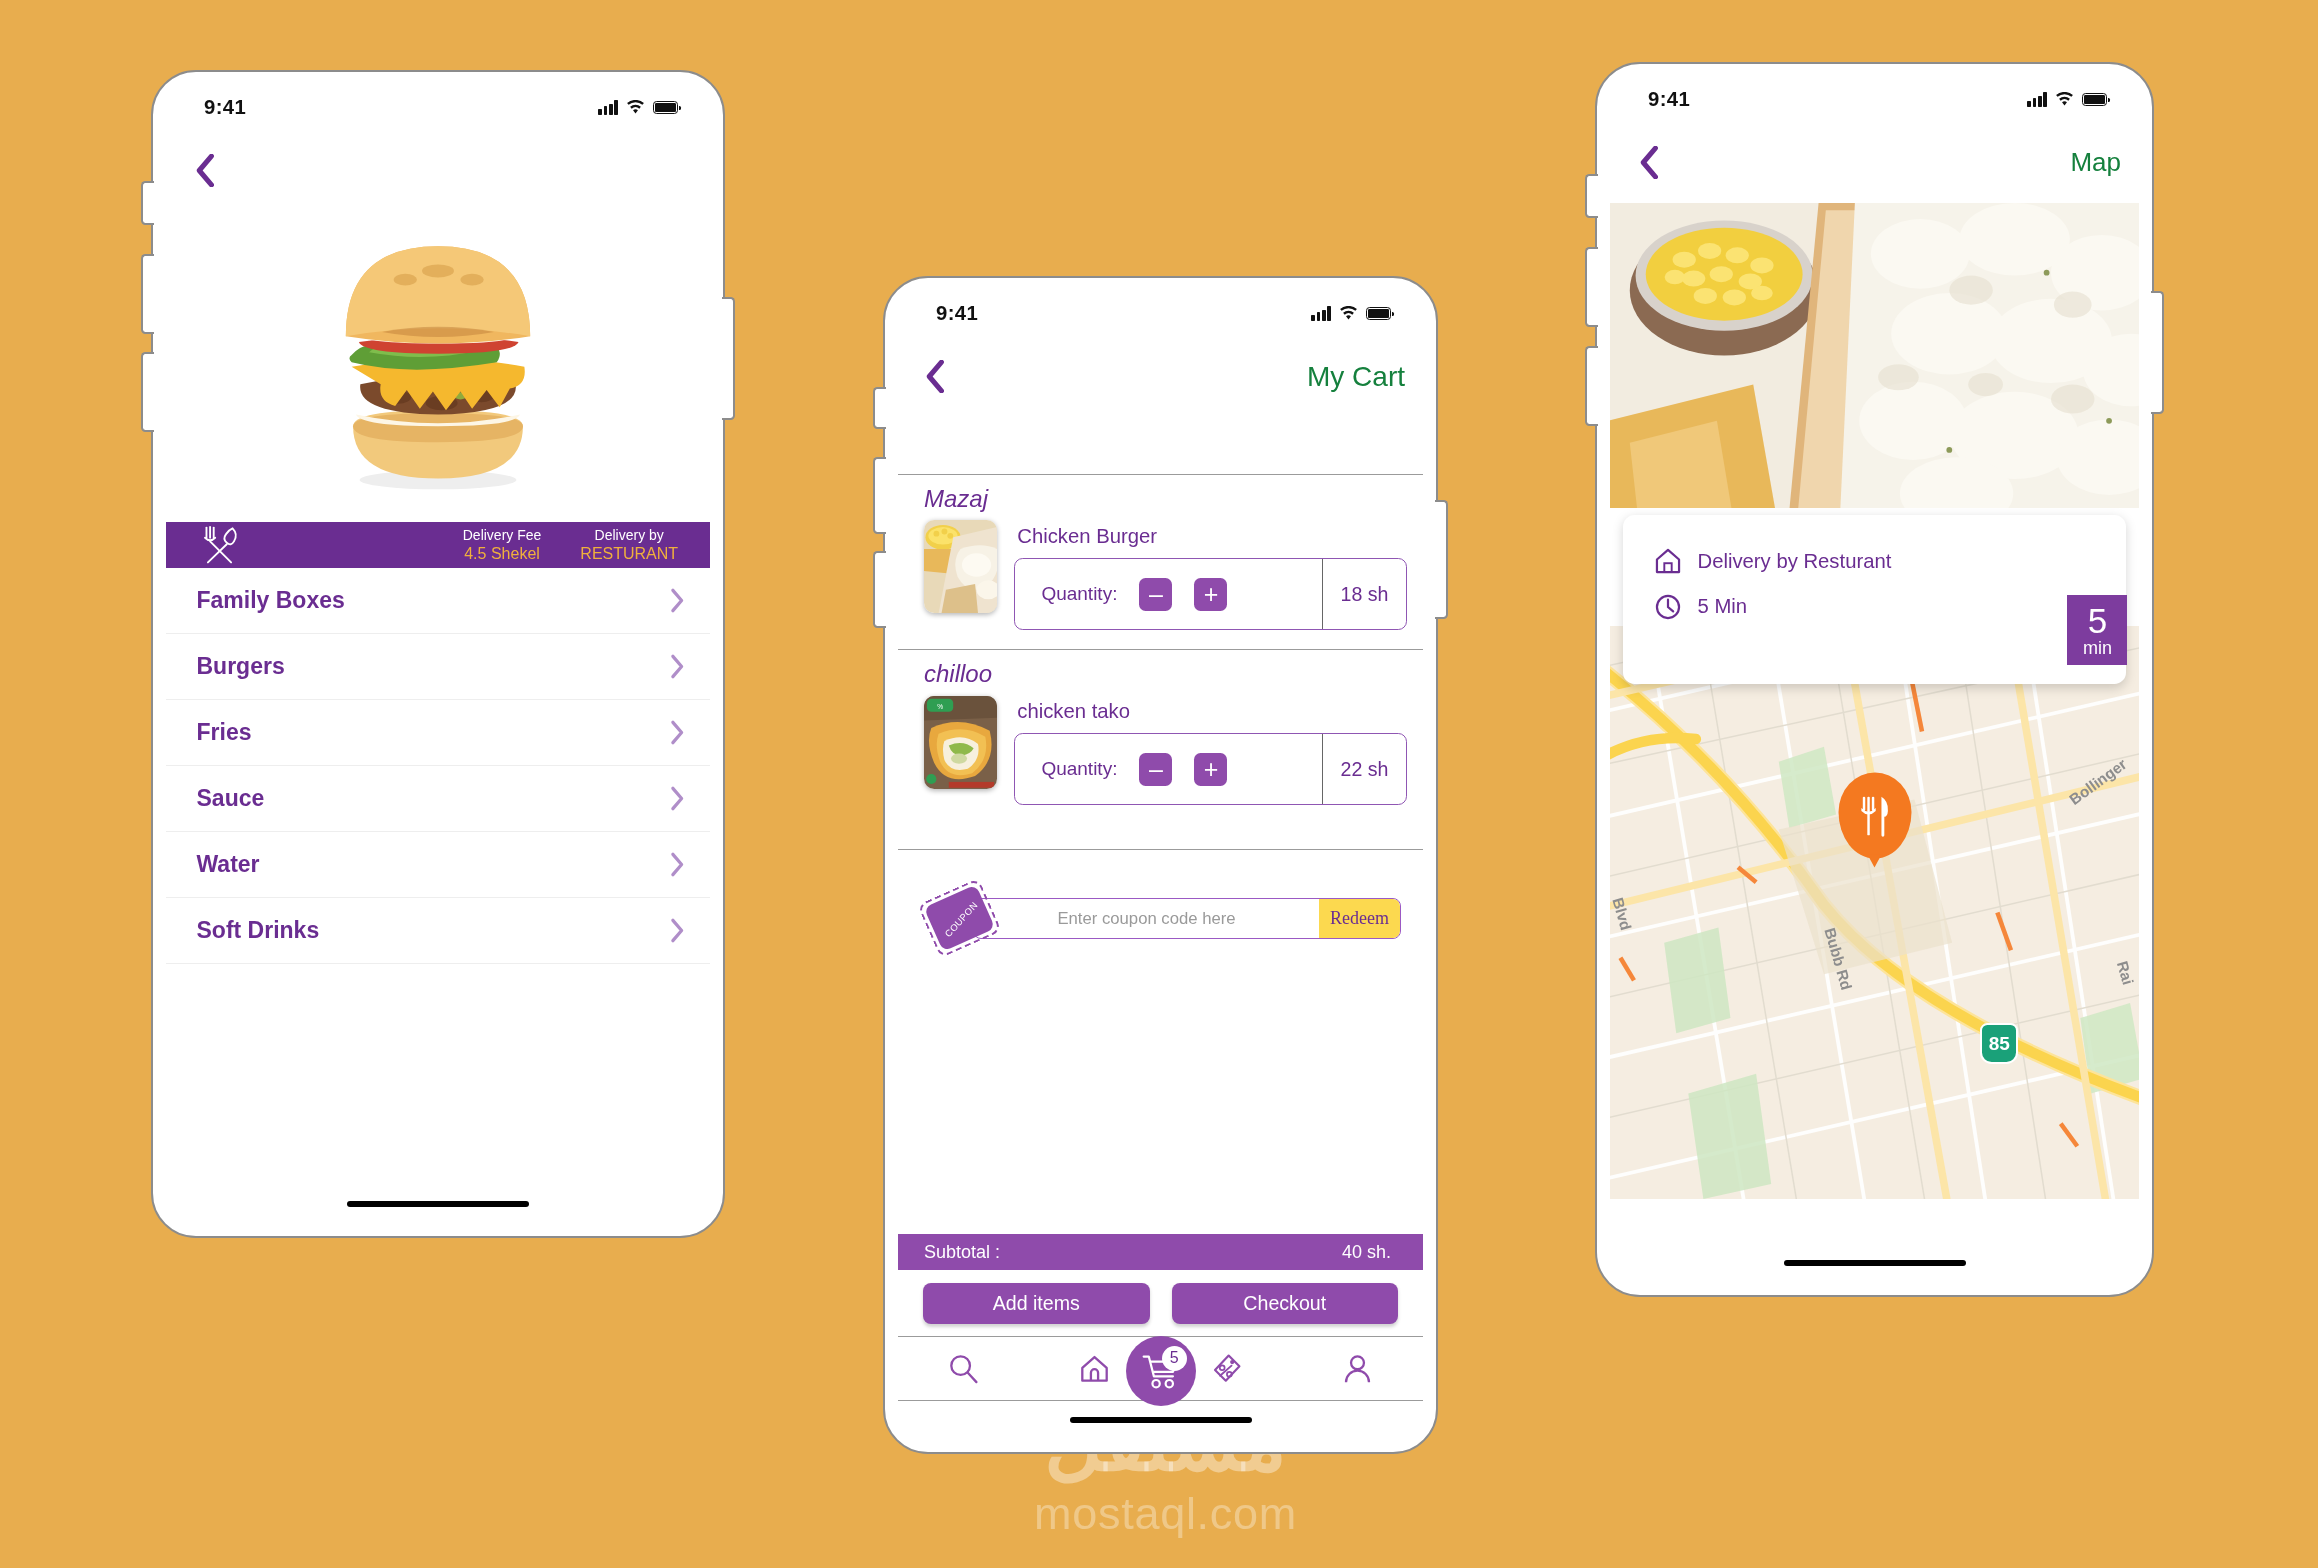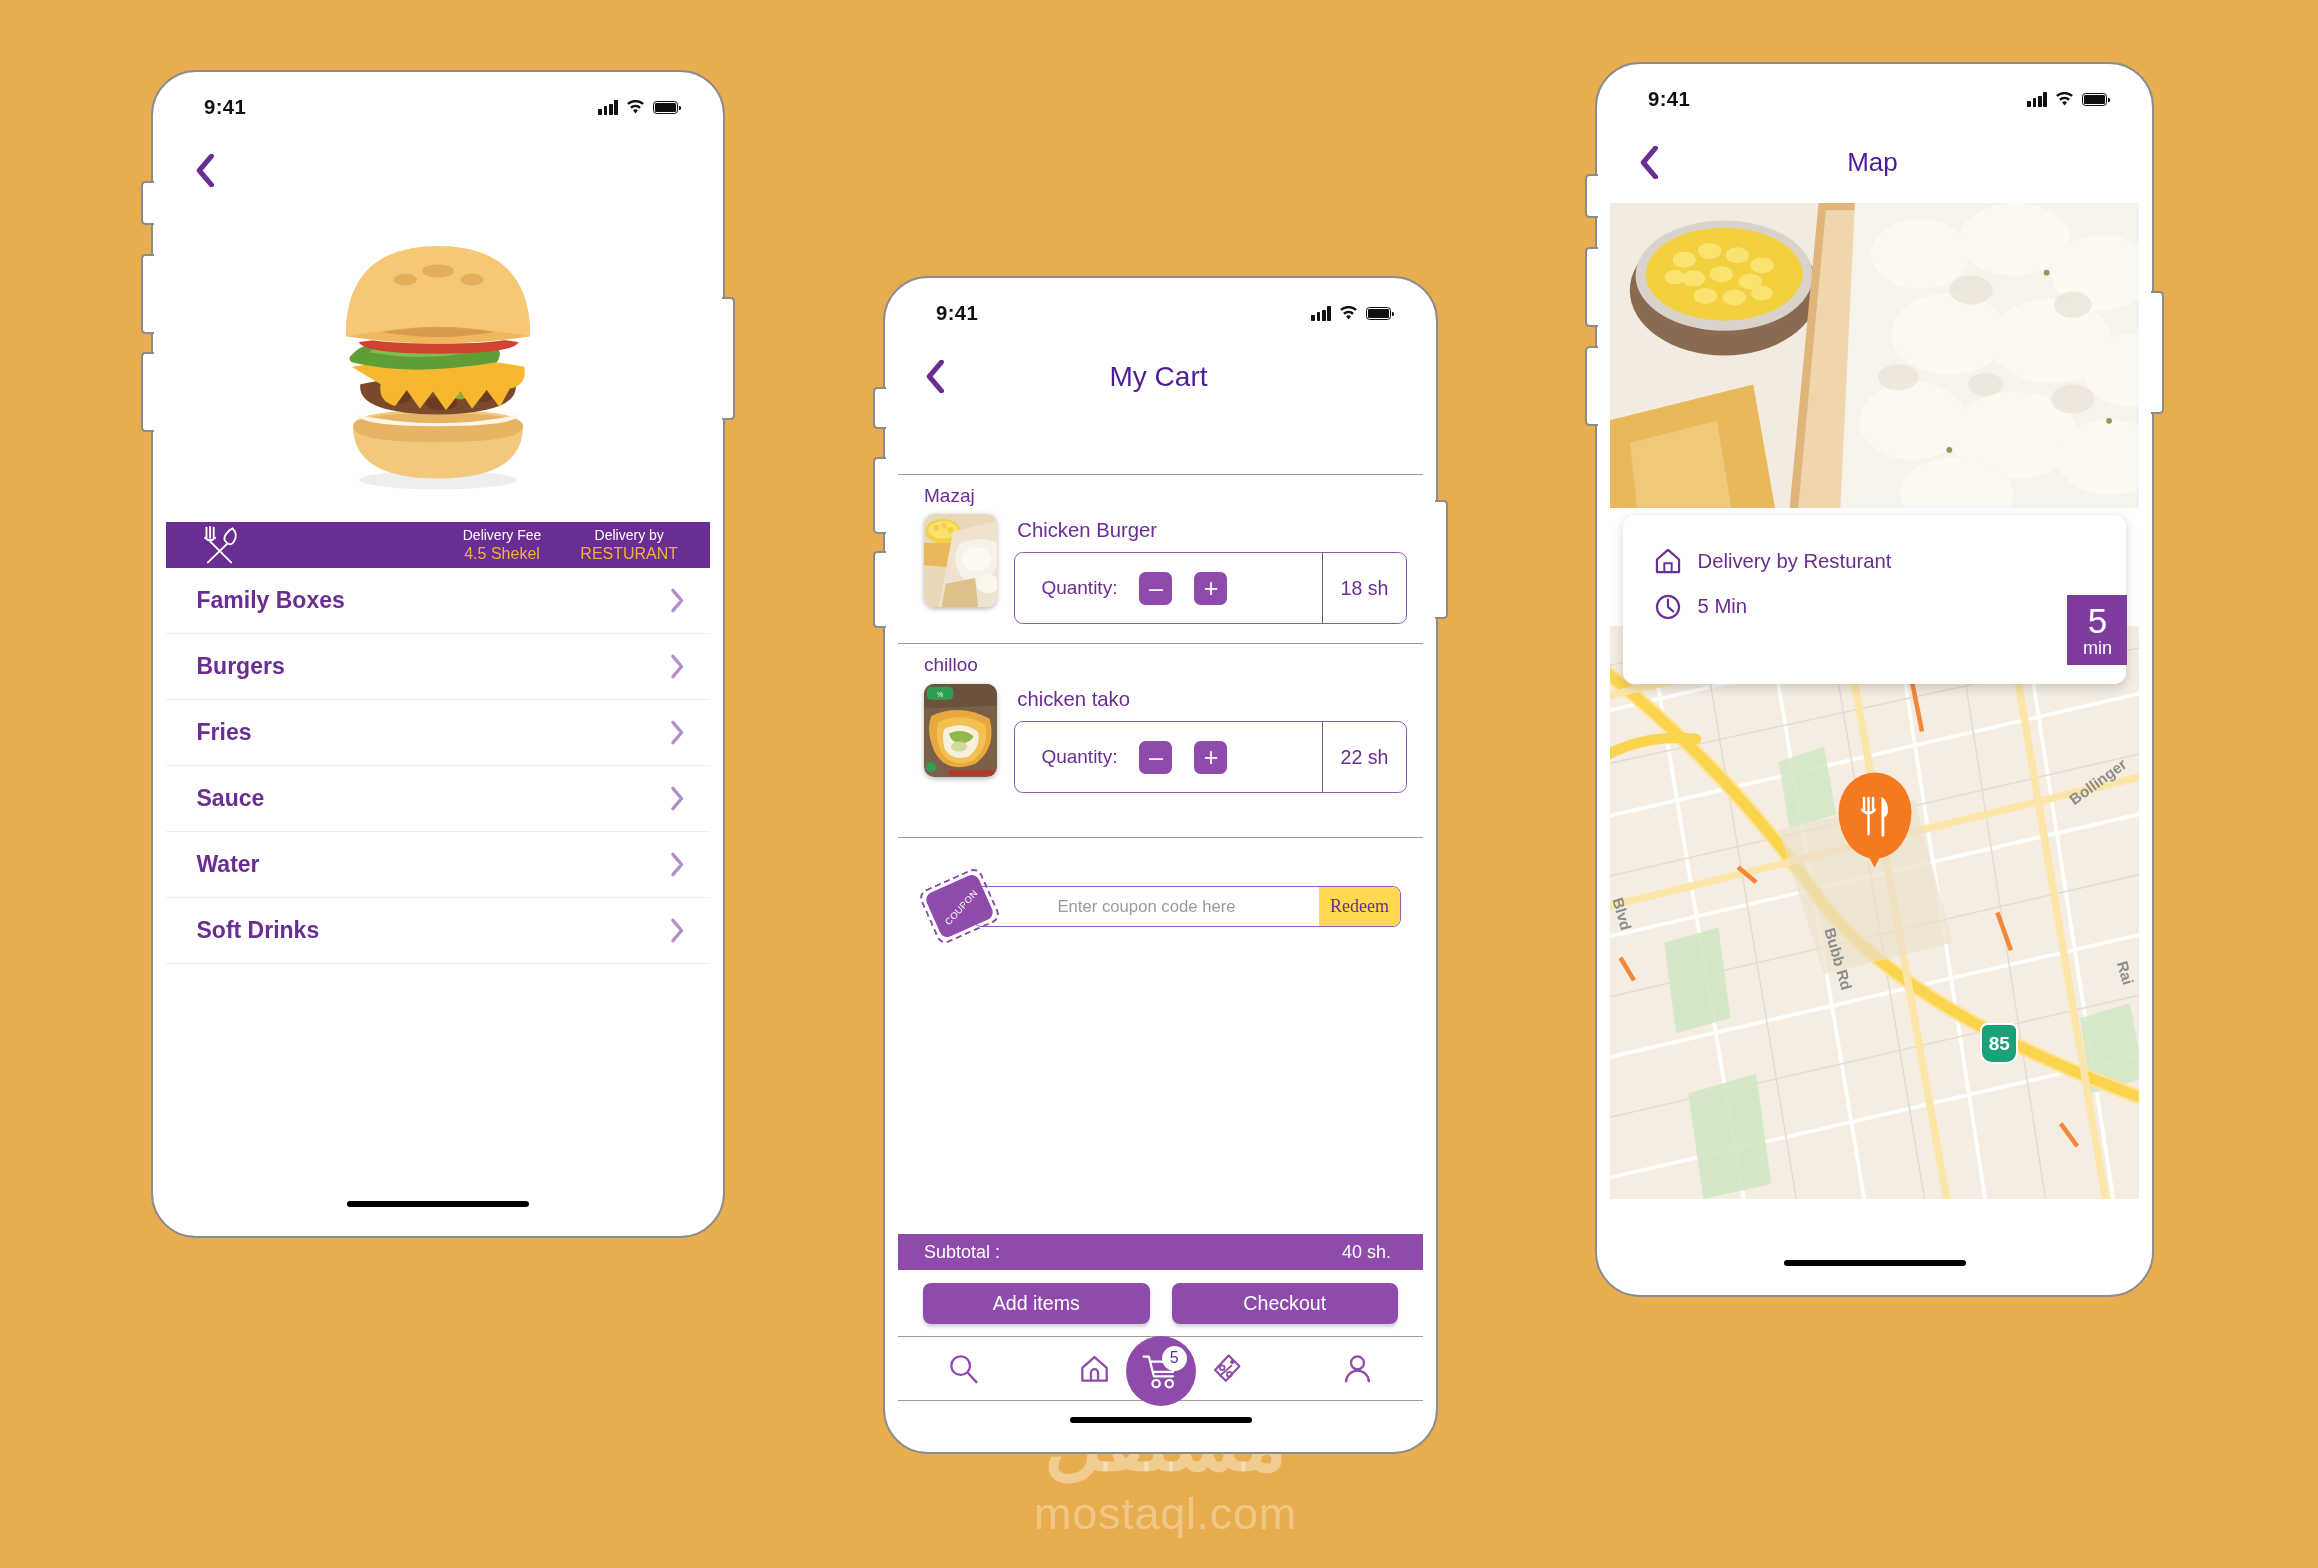--- a/index.html
+++ b/index.html
@@ -133,24 +133,24 @@
     background: #fff;
   }
   .back-chevron {
     width: 45px; height: 45px;
     display: flex; align-items: center; justify-content: center;
     cursor: pointer;
   }
   .back-chevron svg { width: 22px; height: 33px; }
   .nav-title {
     position: absolute;
-    left: 0; right: 4px;
-    text-align: center;
+    left: 0; right: 18px;
+    text-align: right;
     font-size: 25px;
-    color: #4c1d95;
+    color: #15803d;
     pointer-events: none;
   }
 
   
   
   
   #phone1 { left: 151px; top: 70px; width: 574px; height: 1168px; }
 
   #phone1 .navbar { height: 80px; padding-left: 16px; }
 
@@ -231,23 +231,24 @@
   .cart-gap { flex: 0 0 57px; background: #fff; }
 
   .cart-item {
     flex: 0 0 auto;
     border-top: 1.5px solid #9b9b9b;
     padding: 10.2px 16px 19px 26px;
     background: #fff;
   }
   .cart-item.tall { padding-bottom: 44px; }
   .cart-restaurant {
-    font-size: 19px;
+    font-size: 24px;
     color: #6a2d91;
     margin-bottom: 7.3px;
+    font-style: italic;
   }
   .cart-item-body { display: flex; gap: 17.4px; }
   .cart-thumb {
     width: 73px; height: 93px;
     border-radius: 10.2px;
     flex: 0 0 73px;
     overflow: hidden;
     box-shadow: 0 1.5px 5.1px rgba(0,0,0,0.28);
     position: relative;
   }

